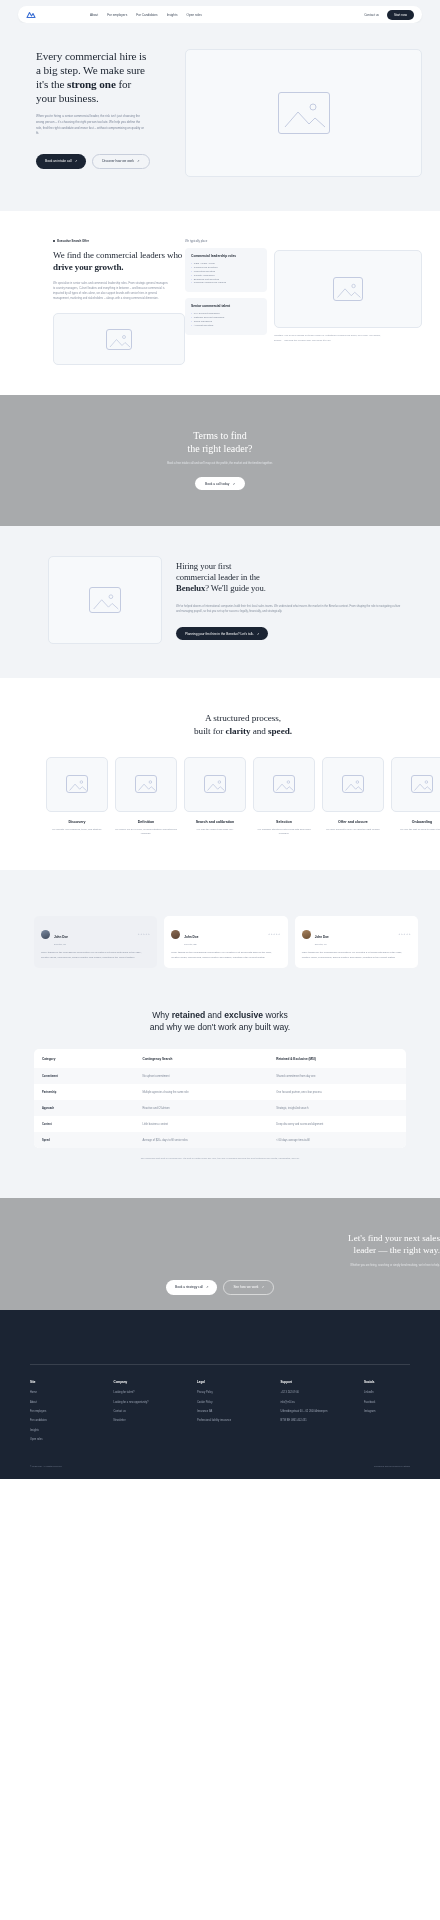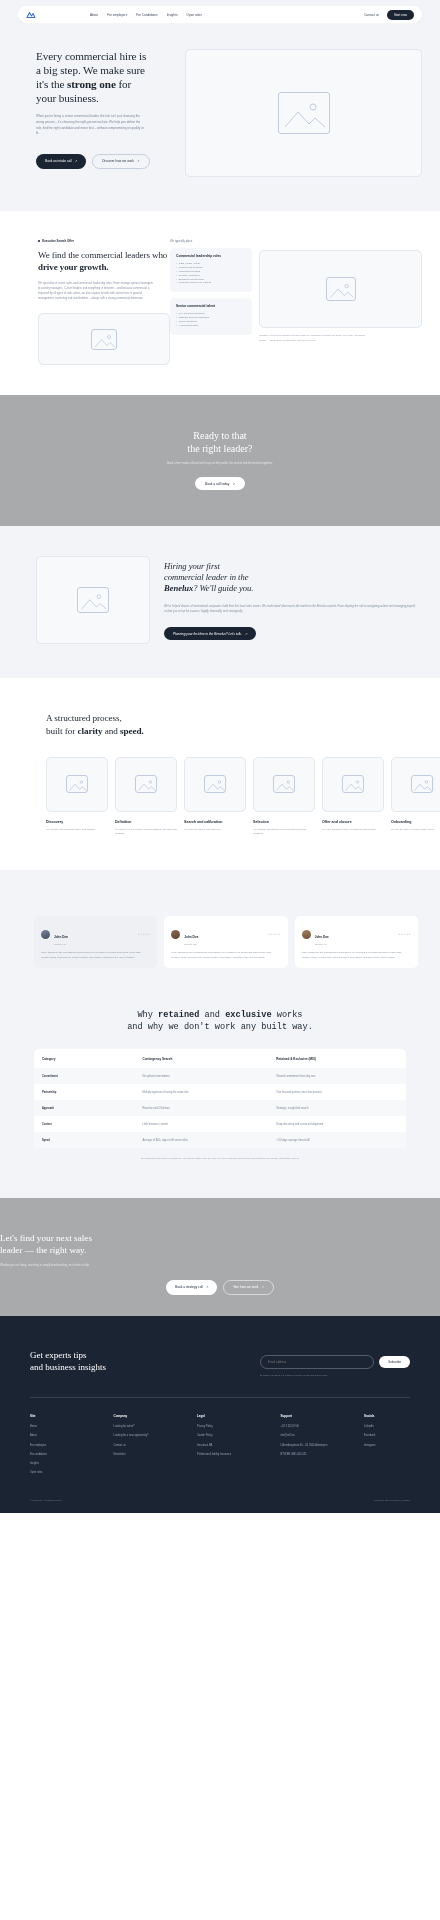--- a/index.html
+++ b/index.html
@@ -60,21 +60,21 @@
     display:flex; align-items:center; justify-content:center;
   }
   .ph {
     border:.6px solid #c3cbe0; border-radius:3px; position:relative;
     display:block;
   }
   .ph svg { display:block; }
 
   
   .sec2 { background:#fff; padding:28px 0 30px; display:flex; }
-  .sec2-left { width:170px; padding-left:38px; }
+  .sec2-left { width:170px; padding-left:38px;margin-left:15px; }
   .eyebrow { font-size:2.9px; font-weight:700; color:#1c2430; display:flex; align-items:center; gap:2.5px; }
   .dot { width:1.8px; height:1.8px; background:#1c2430; border-radius:50%; display:inline-block; }
   .sec2 h2 {
     font-family:"Liberation Serif", serif; font-weight:400;
     font-size:9px; line-height:1.3; margin-top:7px; letter-spacing:-.08px;
   }
   .sec2 h2 b { font-weight:700; }
   .sec2 p { font-size:2.7px; line-height:1.85; color:#8b93a3; margin-top:8px; width:115px; }
   .sec2-left .imgbox { margin-top:12px; height:52px; }
   .sec2-right { flex:1; padding-right:18px; display:flex; gap:7px; }
@@ -97,34 +97,34 @@
   .cta-band h2 {
     font-family:"Liberation Serif", serif; font-weight:400; font-size:10px; line-height:1.3;
   }
   .cta-band .sub { font-size:2.7px; color:#eceff3; margin-top:7px; opacity:.85; }
   .band-btn {
     display:inline-flex; align-items:center; gap:3px; margin-top:12px;
     background:#fff; color:#1b2433; font-size:3.2px; border-radius:8px; padding:4.5px 10px;
   }
 
   
-  .sec3 { background:#f2f4f7; padding:30px 0 34px; display:flex; align-items:center;font-style:italic; }
+  .sec3 { background:#f2f4f7; padding:30px 12px 34px; display:flex; align-items:center; }
   .sec3-left { width:150px; padding-left:36px; }
   .sec3-left .imgbox { height:88px; }
   .sec3-right { flex:1; padding:0 24px 0 14px; }
   .sec3-right h2 {
     font-family:"Liberation Serif", serif; font-weight:400; font-size:8.6px; line-height:1.32;
     letter-spacing:-.06px;
   }
   .sec3-right h2 b { font-weight:700; }
   .sec3-right p { font-size:2.7px; line-height:1.9; color:#87909f; margin-top:9px; }
   .sec3-right .btn-dark { margin-top:13px; display:inline-flex; }
 
   
-  .process { background:#fff; padding:34px 0 34px; }
+  .process { background:#fff; padding:34px 0 34px;text-align:center; }
   .process h2 {
     font-family:"Liberation Serif", serif; font-weight:400; font-size:9.2px; line-height:1.32;
     padding-left:46px; letter-spacing:-.07px;
   }
   .process h2 b { font-weight:700; }
   .steps { display:flex; gap:7px; padding:20px 0 0 46px; }
   .step { width:62px; flex:0 0 62px; }
   .step .imgbox { height:55px; }
   .step h4 { font-size:3.6px; font-weight:700; margin-top:8px; color:#1c2430; }
   .step p { font-size:2.45px; line-height:1.75; color:#8d96a6; margin-top:4px; }
@@ -145,39 +145,39 @@
   .avatar.a3 { background:linear-gradient(160deg,#7b8aa0,#3f4a5c); }
   .tname { font-size:3.1px; font-weight:700; color:#1c2430; }
   .trole { font-size:2.3px; color:#9aa2b1; margin-top:1px; }
   .stars { margin-left:auto; font-size:2.5px; color:#c2c8d4; letter-spacing:.3px; }
   .tcard p { font-size:2.45px; line-height:1.8; color:#868fa0; margin-top:6px; }
   .tcard.side { background:#eef0f4; }
 
   
   .why { background:#f2f4f7; padding:10px 0 36px; text-align:center; }
   .why h2 {
-    font-family:Liberation Mono, monospace; font-weight:400; font-size:8.6px; line-height:1.35;
+    font-family:Liberation Sans, sans-serif; font-weight:400; font-size:8.6px; line-height:1.35;
   }
   .why h2 b { font-weight:700; }
   .tablewrap {
     margin:16px 34px 0; background:#fff; border-radius:5px; overflow:hidden;
     text-align:left;
   }
   table { width:100%; border-collapse:collapse; }
   th {
     font-size:3.1px; font-weight:700; color:#1c2430; text-align:left;
     padding:8px 8px 7px;
   }
   td { font-size:2.6px; color:#7f8898; padding:6.5px 8px; }
   td.cat { font-weight:700; color:#2a3342; }
   tbody tr:nth-child(odd) { background:#f7f8fa; }
   .tnote { font-size:2.4px; color:#9aa2b1; margin-top:9px; line-height:1.8; }
 
   
-  .final { background:#a8aaac; padding:34px 0 21px; text-align:left; color:#fff; }
+  .final { background:#a8aaac; padding:34px 0 15px; text-align:right; color:#fff; }
   .final h2 { font-family:"Liberation Serif", serif; font-weight:400; font-size:9.2px; line-height:1.32; }
   .final p { font-size:2.6px; color:#f0f2f5; opacity:.8; margin-top:8px; }
   .final .btnrow { justify-content:center; margin-top:13px; }
   .final .btn-ghost { border-color:rgba(255,255,255,.55); color:#fff; }
   .final .btn-dark { background:#fff; color:#1b2433; }
 
   
   .footer { background:#1b2433; color:#fff; padding:34px 0 0; }
   .ftop { display:flex; padding:0 30px; align-items:flex-start; }
   .ftop h2 {
@@ -315,21 +315,21 @@
               </svg>
           </span>
         </div>
         <p>Whether you need a hands-on team leader or a strategic commercial brain, we'll help you define, source – and find the person who can bring it to life.</p>
       </div>
     </div>
   </div>
 
   <div class="cta-band">
     <h2>
-      <span>Ready to that</span><br>
+      <span>Terms to find</span><br>
       <span>the right leader?</span>
     </h2>
     <div class="sub">Book a free intake call and we'll map out the profile, the market and the timeline together.</div>
     <span class="band-btn">
       <span>Book a call today</span>
       <span class="arrow">↗</span>
     </span>
   </div>
 
   <div class="sec3">
@@ -534,33 +534,20 @@
         <span class="arrow">↗</span>
       </span>
       <span class="btn-ghost">
         <span>See how we work</span>
         <span class="arrow">↗</span>
       </span>
     </div>
   </div>
 
   <div class="footer">
-    <div class="ftop">
-      <h2>
-        <span>Get experts tips</span><br>
-        <span>and business insights</span>
-      </h2>
-      <div class="fform">
-        <div class="frow">
-          <input class="finput" type="text" placeholder="Email address" style="">
-          <span class="fsub">Subscribe</span>
-        </div>
-        <div class="fnote">By clicking, you agree to our Terms of Service, Privacy and Cookie Policy.</div>
-      </div>
-    </div>
     <div class="fdivider"></div>
     <div class="fcols">
       <div class="fcol">
         <h5>Site</h5>
         <a>Home</a>
         <a>About</a>
         <a>For employers</a>
         <a>For candidates</a>
         <a>Insights</a>
         <a>Open roles</a>

